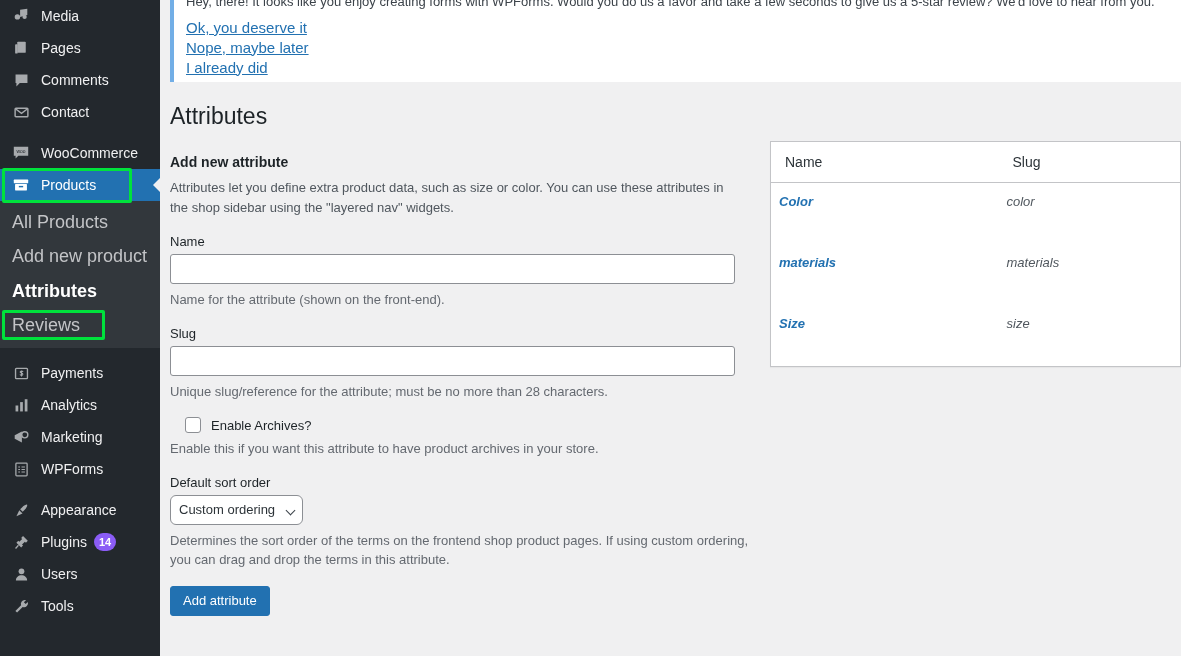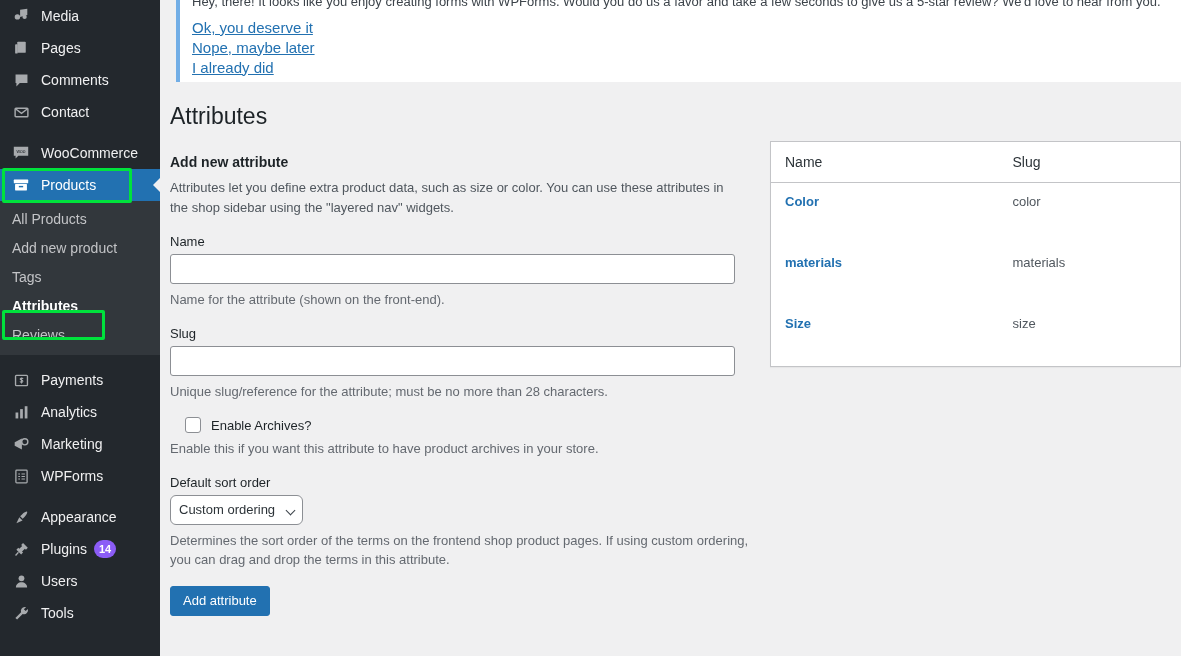--- a/index.html
+++ b/index.html
@@ -63,21 +63,21 @@
     border-right: 8px solid #f0f0f1;
   }
   .submenu {
     background: #32373c;
     padding: 4px 0 6px 0;
   }
   .sub-item {
     display: block;
     padding: 5px 0 5px 12px;
     color: #c3c4c7;
-    font-size: 14px;
+    font-size: 18px;
     cursor: pointer;
     line-height: 1.35;
     white-space: nowrap;
   }
   .sub-item.active { color: #fff; font-weight: bold; }
   .menu-sep { height: 9px; }
 
   .badge {
     display: inline-flex;
     align-items: center;
@@ -110,21 +110,21 @@
     height: 656px;
     background: #f0f0f1;
     position: relative;
     overflow: hidden;
   }
 
   
   #notice {
     background: #fff;
     border-left: 4px solid #72aee6;
-    margin: 0 0 0 16px;
+    margin: 0 0 0 10px;
     padding: 1px 12px 10px 12px;
     height: 82px;
     overflow: hidden;
     position: relative;
   }
   #notice .n-text {
     font-size: 13px;
     color: #3c434a;
     line-height: 1.5;
     margin: 0 0 6px 0;
@@ -269,23 +269,24 @@
     font-size: 14px;
     font-weight: 400;
     color: #2c3338;
     padding: 12px 10px 12px 14px;
     border-bottom: 1px solid #c3c4c7;
     white-space: nowrap;
   }
   .attr-table td {
     font-size: 13px;
     color: #50575e;
-    padding: 11px 10px 35px 14px;
+    padding: 11px 10px 35px 8px;
     vertical-align: top;
     white-space: nowrap;
+    font-style: italic;
   }
   .attr-table td.name a {
     color: #2271b1;
     font-weight: bold;
     text-decoration: none;
     cursor: pointer;
   }
   .col-name { width: 228px; }
 </style>
 </head>
@@ -354,21 +355,20 @@
             <rect x="7.6" y="11" width="4.8" height="1.6" fill="#2271b1"></rect>
           </svg>
       </span>
       <span class="mi-label">Products</span>
       <span class="menu-arrow"></span>
     </div>
 
     <div class="submenu">
       <span class="sub-item">All Products</span>
       <span class="sub-item">Add new product</span>
-      <span class="sub-item">Tags</span>
       <span class="sub-item active">Attributes</span>
       <span class="sub-item">Reviews</span>
     </div>
 
     <div class="menu-sep"></div>
 
     <div class="menu-item">
       <span class="mi-icon">
         <svg width="17" height="17" viewBox="0 0 20 20" fill="none" stroke="currentColor" stroke-width="1.6">
             <rect x="3" y="4" width="14" height="12" rx="1"></rect>

